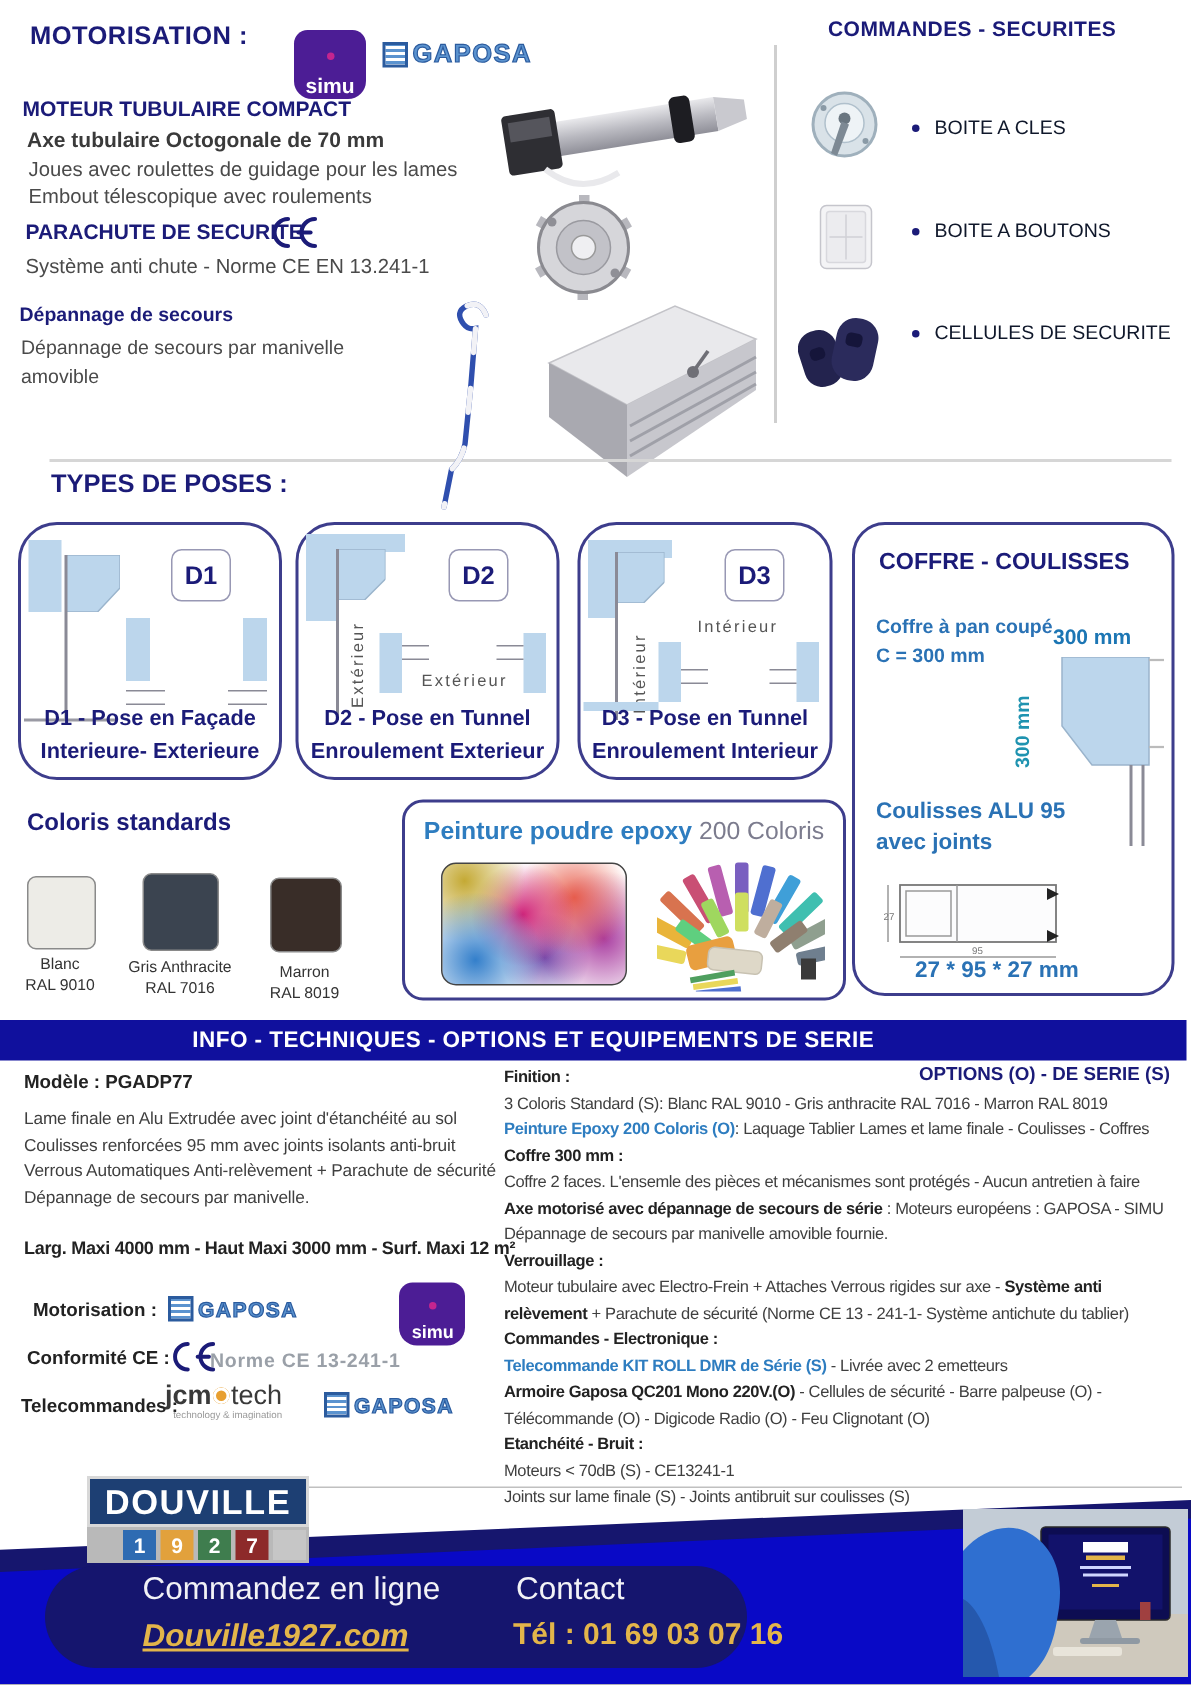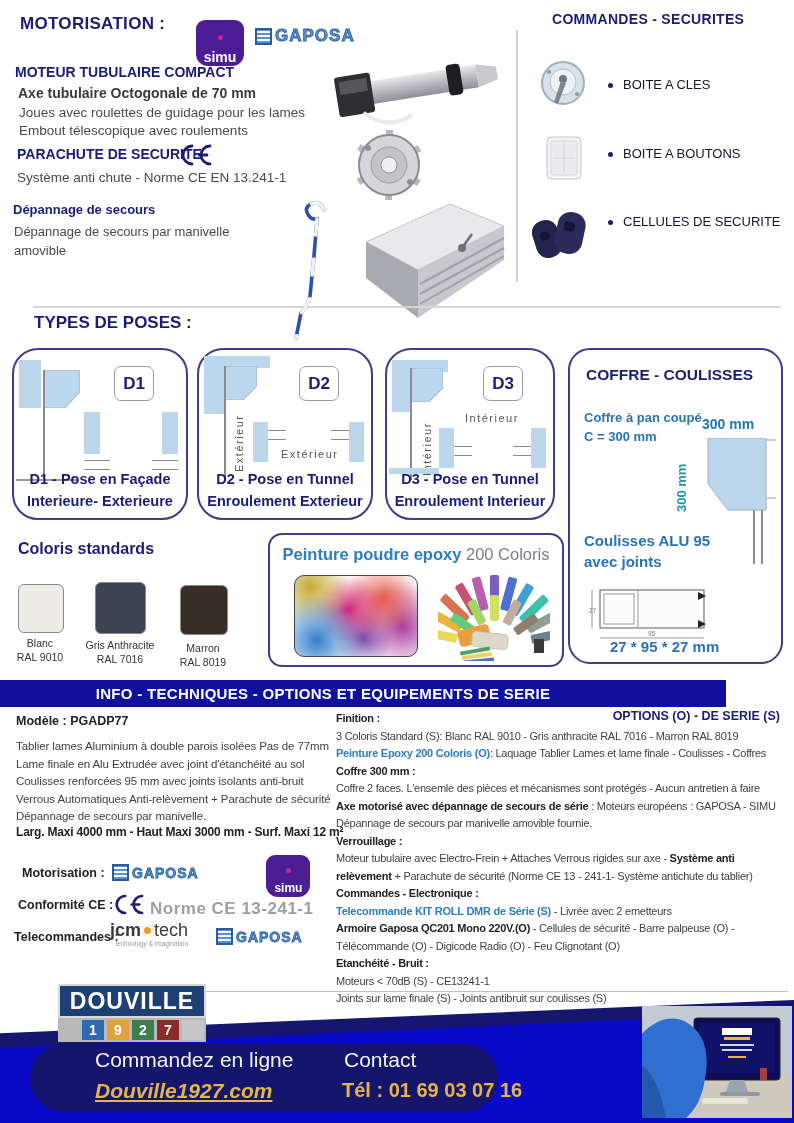--- a/index.html
+++ b/index.html
@@ -69,34 +69,34 @@
     background:
      radial-gradient(circle at 18% 80%, rgba(40,120,200,.95), transparent 38%),
      radial-gradient(circle at 12% 14%, rgba(190,160,30,.9), transparent 32%),
      radial-gradient(circle at 44% 42%, rgba(205,25,115,.95), transparent 42%),
      radial-gradient(circle at 72% 28%, rgba(230,80,60,.9), transparent 36%),
      radial-gradient(circle at 88% 62%, rgba(160,40,150,.9), transparent 38%),
      radial-gradient(circle at 56% 78%, rgba(90,50,160,.85), transparent 32%),
      #ffffff;}
 
   
-  .banner{left:0;top:680px;width:726px;height:27px;background:#10109d;}
+  .banner{left:0;top:680px;width:791px;height:27px;background:#10109d;}
   .banner span{display:block;text-align:center;margin-right:80px;line-height:27px;color:#fff;
                font-weight:bold;font-size:15px;letter-spacing:.3px;}
 
   
   .modele{left:16px;top:714px;font-size:12.5px;font-weight:bold;color:#222;}
   .left-lines{left:16px;top:738px;font-size:11.5px;letter-spacing:-.1px;color:#3f3f3f;line-height:17.5px;}
   .maxi{left:16px;top:825px;font-size:12px;font-weight:bold;color:#222;letter-spacing:-.2px;}
   .opt-header{left:520px;top:709px;width:260px;text-align:right;font-size:12.5px;font-weight:bold;color:#1b1b78;}
   .right-lines{left:336px;top:710px;font-size:11px;letter-spacing:-.25px;color:#3f3f3f;line-height:17.5px;}
   .right-lines .b{font-weight:bold;color:#222;}
   .right-lines .bb{font-weight:bold;color:#2e7dc0;}
   .row-label{font-size:12.5px;font-weight:bold;color:#222;position:absolute;}
-  .norme{left:150px;top:899px;font-size:17px;font-weight:bold;color:#9aa0a8;position:absolute;letter-spacing:.5px;}
+  .norme{left:140px;top:899px;font-size:13px;font-weight:bold;color:#9aa0a8;position:absolute;letter-spacing:.5px;}
   .jcm{position:absolute;left:110px;top:920px;font-size:18px;color:#3a3a3a;}
   .jcm b{font-weight:bold;}
   .jcm .jcmdot{display:inline-block;width:11px;height:11px;border-radius:50%;background:#e89f2f;
                box-shadow:inset 0 0 0 2px #fff,inset 0 0 0 5px #e89f2f;margin:0 1px;}
   .jcmtag{position:absolute;right:0;top:20px;font-style:normal;font-size:6.5px;color:#999;white-space:nowrap;}
   .bottom-hr{left:132px;top:991px;width:656px;height:1px;background:#c0c0c0;}
 
   
   .douville{left:58px;top:984px;width:148px;z-index:6;}
   .dv-top{background:#1d3f73;border:2px solid #d8d8d8;color:#fff;font-weight:bold;font-size:23px;
@@ -399,21 +399,20 @@
   </div>
 
   
   <div class="abs banner">
     <span>INFO - TECHNIQUES  -  OPTIONS  ET EQUIPEMENTS DE SERIE</span>
   </div>
 
   
   <div class="abs modele nowrap">Modèle : PGADP77</div>
   <div class="abs left-lines nowrap" id="left-lines">
-      <div>Tablier lames Aluminium à double parois isolées Pas de 77mm</div>
       <div>Lame finale en Alu Extrudée avec joint d'étanchéité au sol</div>
       <div>Coulisses renforcées 95 mm avec  joints isolants anti-bruit</div>
       <div>Verrous Automatiques Anti-relèvement + Parachute de sécurité</div>
       <div>Dépannage de secours par manivelle.</div>
     </div>
   <div class="abs maxi nowrap">Larg. Maxi 4000 mm - Haut Maxi 3000 mm - Surf. Maxi 12 m²</div>
 
   <div class="row-label" style="left:22px;top:866px;">Motorisation :</div>
   <span class="abs gaposa gaposa-sm" style="left:112px;top:864px;">
     <span class="gap-icon"></span>

